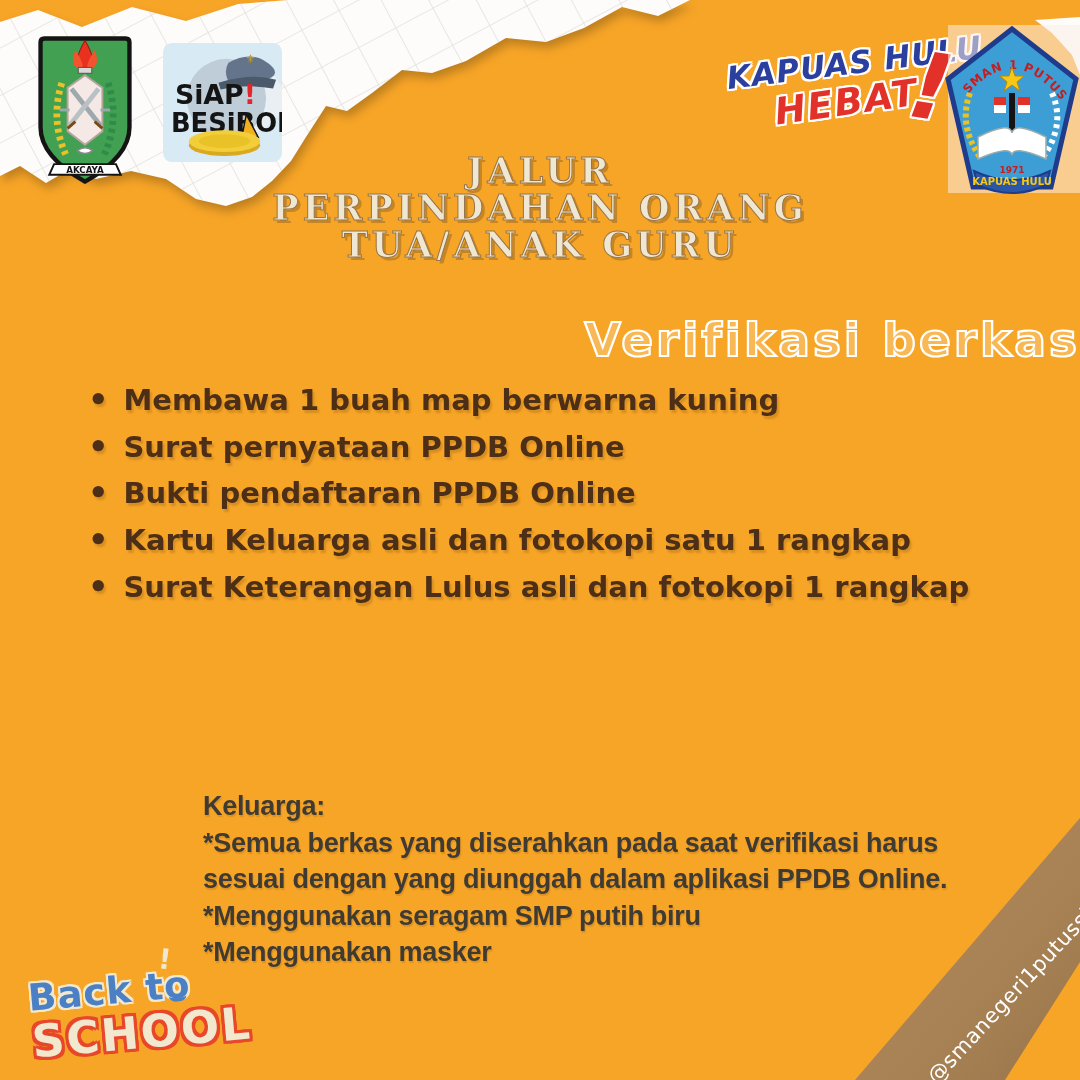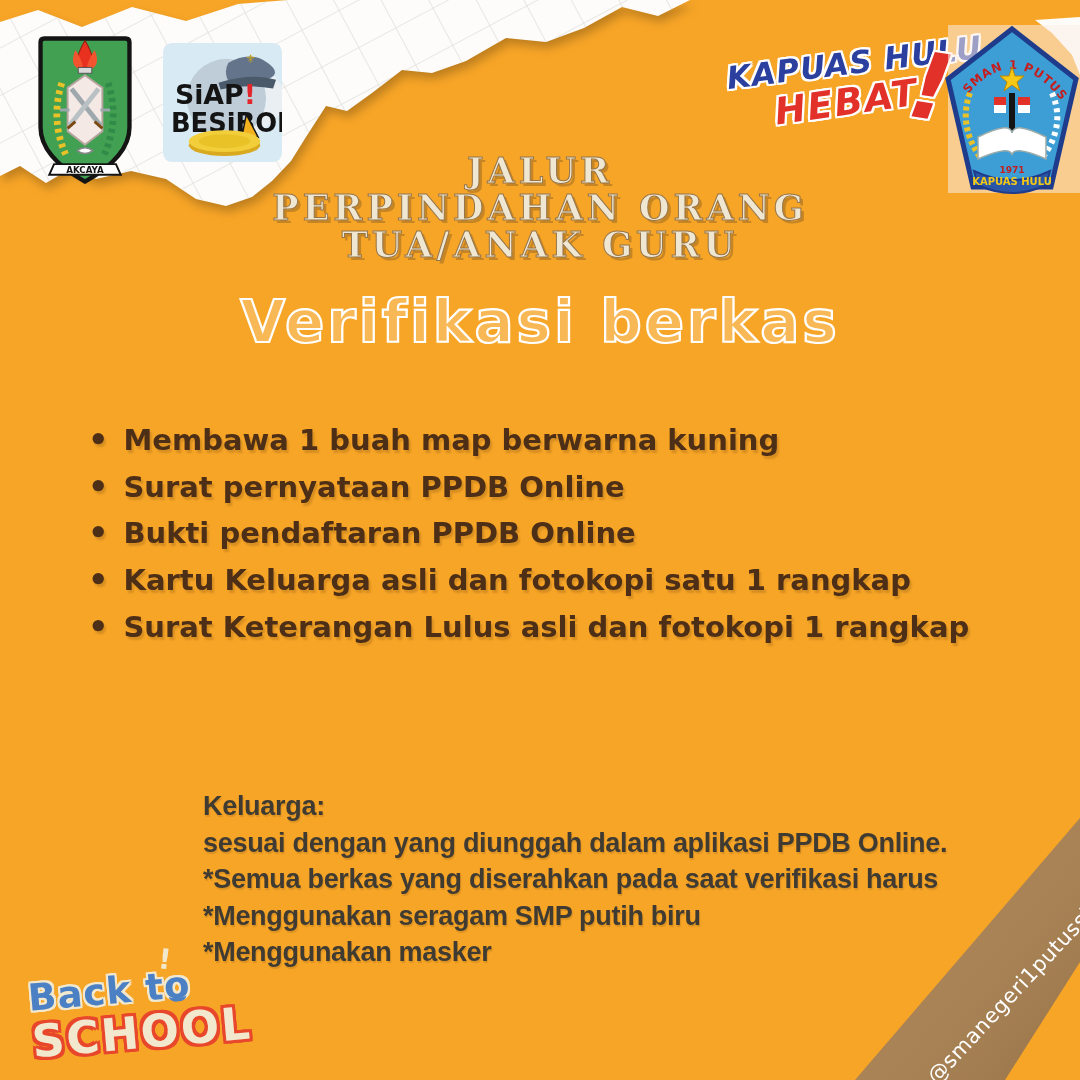--- a/index.html
+++ b/index.html
@@ -34,29 +34,29 @@
     position:absolute; left:0; top:118px; width:100%; text-align:center;
     font-family:"DejaVu Serif", serif; font-weight:bold; font-size:35px; line-height:37px;
     color:#EFE7D2; letter-spacing:4px;
     -webkit-text-stroke:1px #96754a;
     text-shadow:3px 3px 0 rgba(125,85,35,.40);
     margin-top:34px;
   }
 
   
   .section-heading {
-    position:absolute; left:0; top:288px; width:100%; text-align:center;
-    font-size:58px; letter-spacing:3px; color:#fff; font-weight:bold;
+    position:absolute; left:0; top:312px; width:100%; text-align:right;
+    font-size:47px; letter-spacing:3px; color:#fff; font-weight:bold;
   }
   @supports (-webkit-text-stroke: 2px white) {
     .section-heading { color:rgba(255,255,255,.22); -webkit-text-stroke:2.2px #fff; }
   }
 
   
-  .checklist { position:absolute; left:88px; top:377px; list-style:none;margin-top:40px; }
+  .checklist { position:absolute; left:88px; top:377px; list-style:none; }
   .checklist li {
     height:46.6px; display:flex; align-items:center; white-space:nowrap;
     font-size:29px; font-weight:bold; color:#4D2E16;
     text-shadow:2px 3px 2px rgba(140,90,20,.30);
   }
   .checklist li::before { content:"•"; font-size:32px; margin-right:15px; }
 
   
   .notes {
     position:absolute; left:203px; top:788px; width:800px;
@@ -178,22 +178,22 @@
   <ul class="checklist">
     <li>Membawa 1 buah map berwarna kuning</li>
     <li>Surat pernyataan PPDB Online</li>
     <li>Bukti pendaftaran PPDB Online</li>
     <li>Kartu Keluarga asli dan fotokopi satu 1 rangkap</li>
     <li>Surat Keterangan Lulus asli dan fotokopi 1 rangkap</li>
   </ul>
 
   <div class="notes">
     <div>Keluarga:</div>
+    <div>*Semua berkas yang diserahkan pada saat verifikasi harus</div>
     <div>sesuai dengan yang diunggah dalam aplikasi PPDB Online.</div>
-    <div>*Semua berkas yang diserahkan pada saat verifikasi harus</div>
     <div>*Menggunakan seragam SMP putih biru</div>
     <div>*Menggunakan masker</div>
   </div>
 
   <div class="bts">
     <span class="bang">!</span>
     <span class="smile"></span>
     <span class="l1">Back to</span>
     <span class="l2">SCHOOL</span>
   </div>

